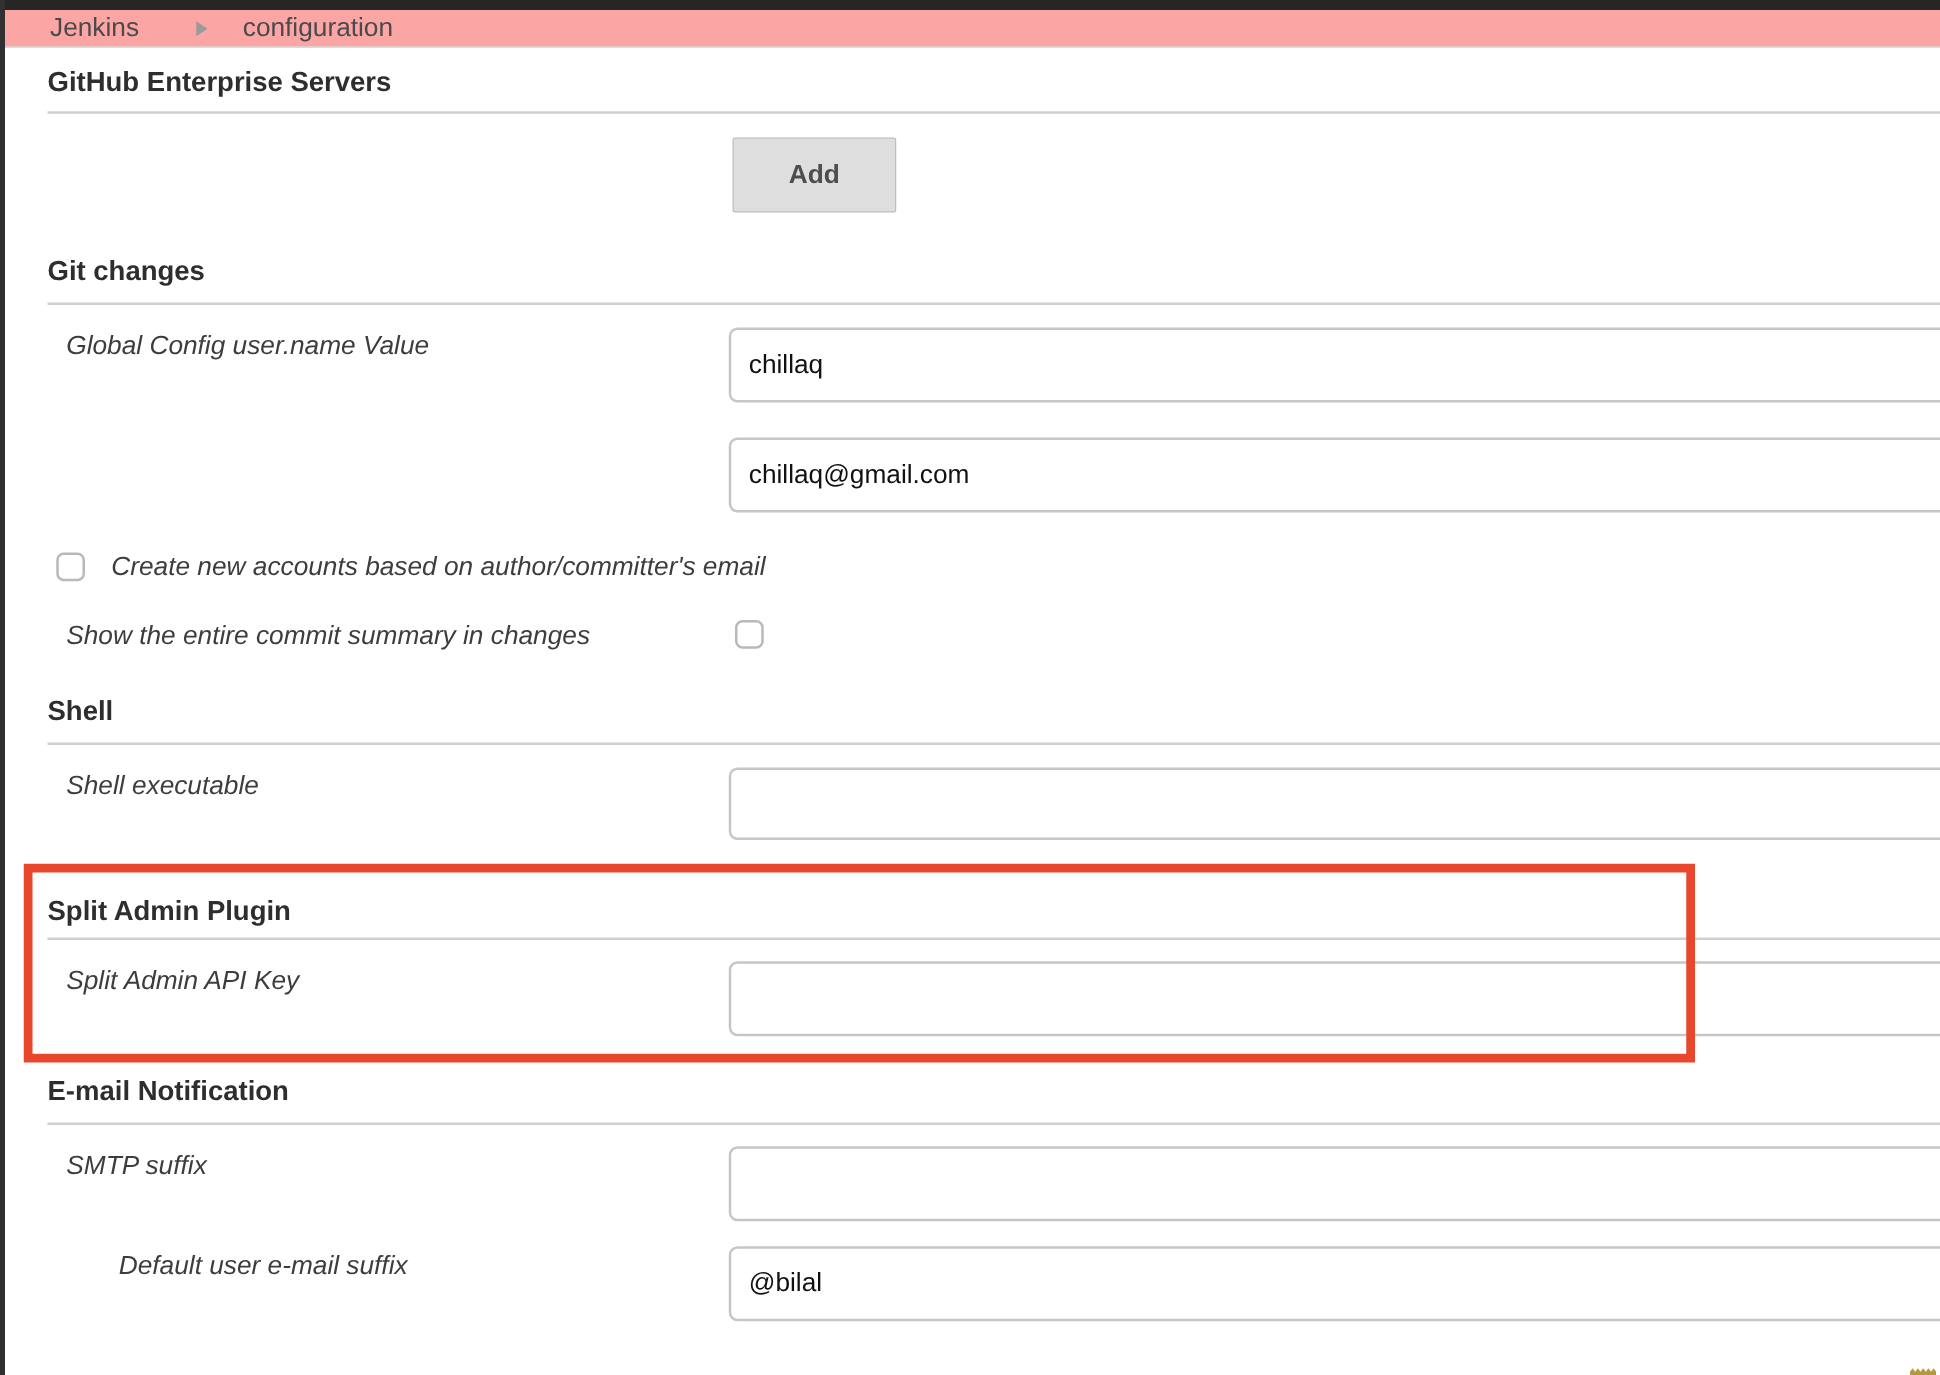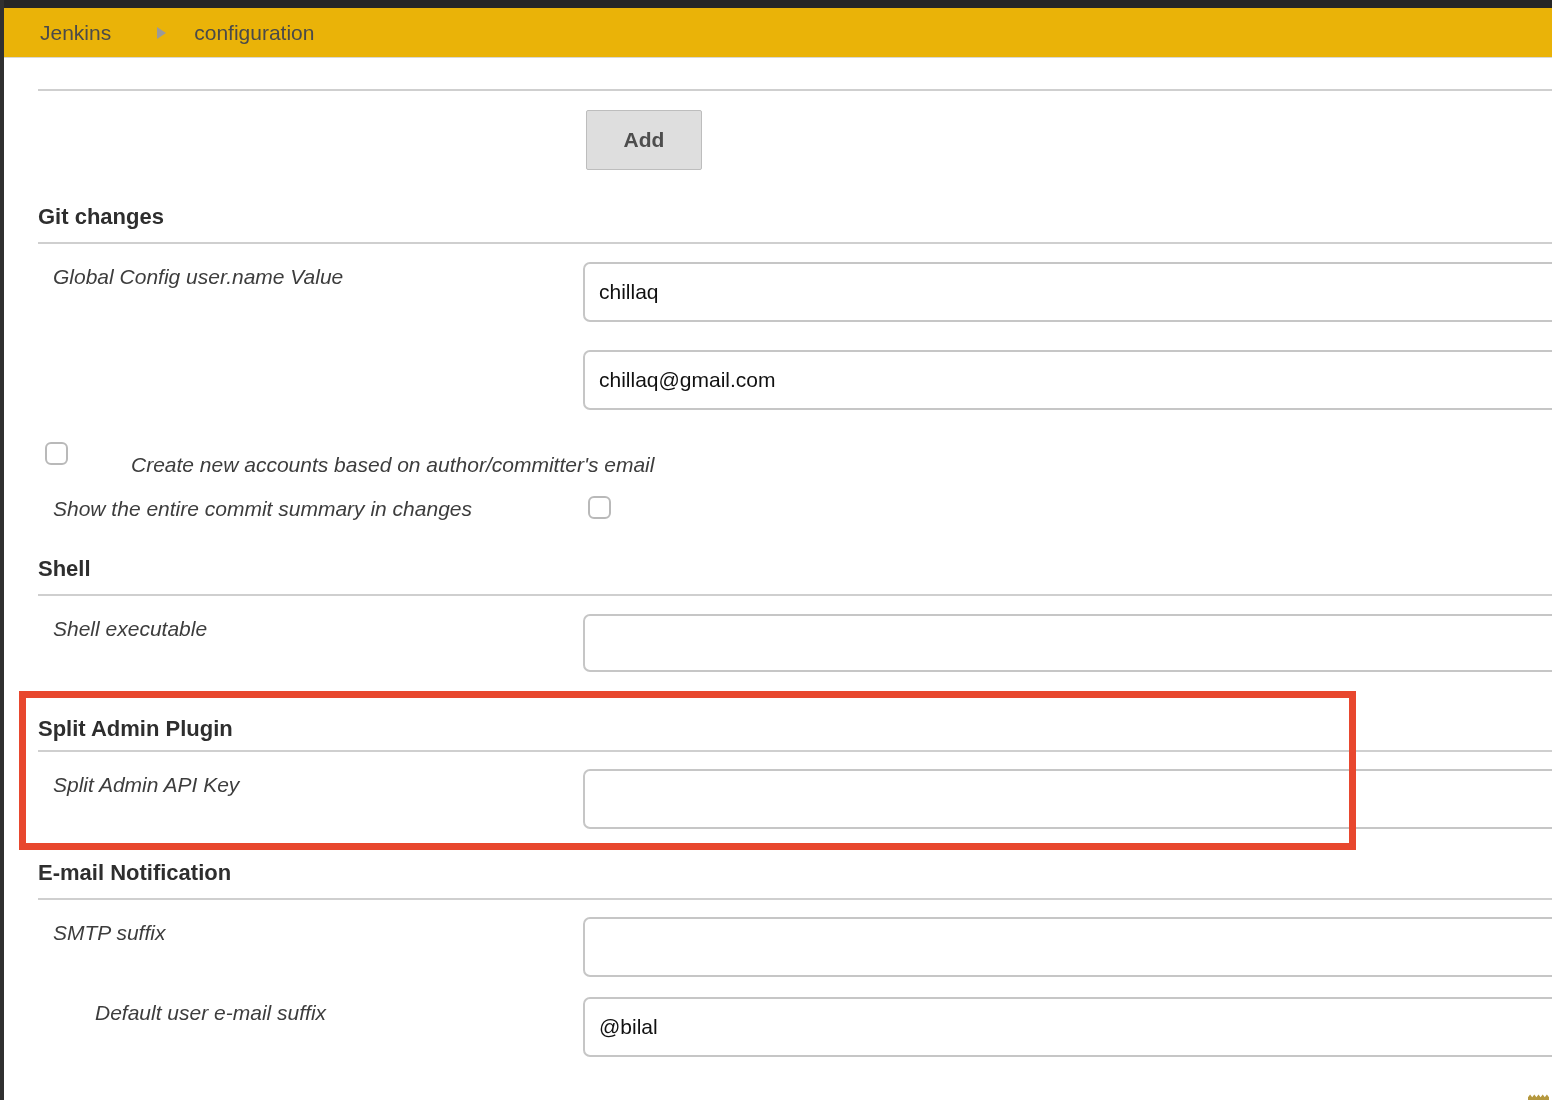--- a/index.html
+++ b/index.html
@@ -5,41 +5,41 @@
   * { margin:0; padding:0; box-sizing:border-box; }
   html,body { width:1552px; height:1100px; overflow:hidden; background:#fff;
     font-family:"Liberation Sans", sans-serif; }
   .stage { position:relative; width:1552px; height:1100px; overflow:hidden; background:#fff; }
 
   
   .topbar { position:absolute; left:0; top:0; width:1552px; height:8px; background:#262626; }
   .leftstrip { position:absolute; left:0; top:0; width:4px; height:1100px; background:#303030; z-index:40; }
 
   
-  .crumbbar { position:absolute; left:0; top:8px; width:1552px; height:50px;
-    background:#eab308; border-bottom:1px solid #d8d8d4; display:flex; align-items:center;
+  .crumbbar { position:absolute; left:0; top:8px; width:1552px; height:30px;
+    background:#fca5a5; border-bottom:1px solid #d8d8d4; display:flex; align-items:center;
     padding-left:40px; z-index:5; }
   .crumb { font-size:21px; color:#4a4a4a; cursor:pointer; }
   .crumb-sep { width:0; height:0; border-left:9px solid #9a9a9a;
     border-top:6px solid transparent; border-bottom:6px solid transparent;
     margin:0 28px 0 46px; }
 
   
   .sec-title { position:absolute; left:38px; font-size:22px; font-weight:bold; color:#2e2e2e; z-index:2; }
   .rule { position:absolute; left:38px; width:1514px; height:2px; background:#cfcfcf; z-index:2; }
 
   
   .field-label { position:absolute; left:53px; font-size:21px; color:#3d3d3d; z-index:2;font-style:italic; }
   .txt { position:absolute; left:583px; width:1000px; height:60px;
     border:2px solid #c6c6c6; border-radius:7px; background:#fff;
     font-family:"Liberation Sans", sans-serif; font-size:21px; color:#111;
     padding:0 14px; outline:none; z-index:2; }
 
   
-  .btn { position:absolute; left:586px; top:110px; width:116px; height:60px;
+  .btn { position:absolute; left:586px; top:110px; width:131px; height:60px;
     background:#dedede; border:1px solid #bdbdbd; border-radius:2px;
     font-family:"Liberation Sans", sans-serif; font-size:21px; font-weight:bold; color:#4d4d4d;
     cursor:pointer; z-index:2; }
 
   
   .cbox { position:absolute; width:23px; height:23px; background:#fff;
     border:2px solid #b9b9b9; border-radius:6px; cursor:pointer; z-index:2; }
 
   
   .hilite { position:absolute; left:19px; top:691px; width:1337px; height:159px;
@@ -57,33 +57,34 @@
 
   <div class="topbar"></div>
   <div class="leftstrip"></div>
 
   <div class="crumbbar">
     <span class="crumb">Jenkins</span>
     <span class="crumb-sep"></span>
     <span class="crumb">configuration</span>
   </div>
 
+  <div class="sec-title" style="top:53px;">GitHub Enterprise Servers</div>
   <div class="rule" style="top:89px;"></div>
   <button class="btn">Add</button>
 
   <div class="sec-title" style="top:204px;">Git changes</div>
   <div class="rule" style="top:242px;"></div>
 
   <div class="field-label" style="top:265px;">Global Config user.name Value</div>
   <input class="txt" style="top: 262px;" type="text" value="chillaq">
 
   <input class="txt" style="top: 350px;" type="text" value="chillaq@gmail.com">
 
   <span class="cbox" style="left:45px; top:442px;"></span>
-  <div class="field-label" style="left:89px; top:453px;margin-left:42px;">Create new accounts based on author/committer's email</div>
+  <div class="field-label" style="left:89px; top:442px;">Create new accounts based on author/committer's email</div>
 
   <div class="field-label" style="top:497px;">Show the entire commit summary in changes</div>
   <span class="cbox" style="left:588px; top:496px;"></span>
 
   <div class="sec-title" style="top:556px;">Shell</div>
   <div class="rule" style="top:594px;"></div>
 
   <div class="field-label" style="top:617px;">Shell executable</div>
   <input class="txt" style="top: 614px; height: 58px;" type="text" value="">
 

